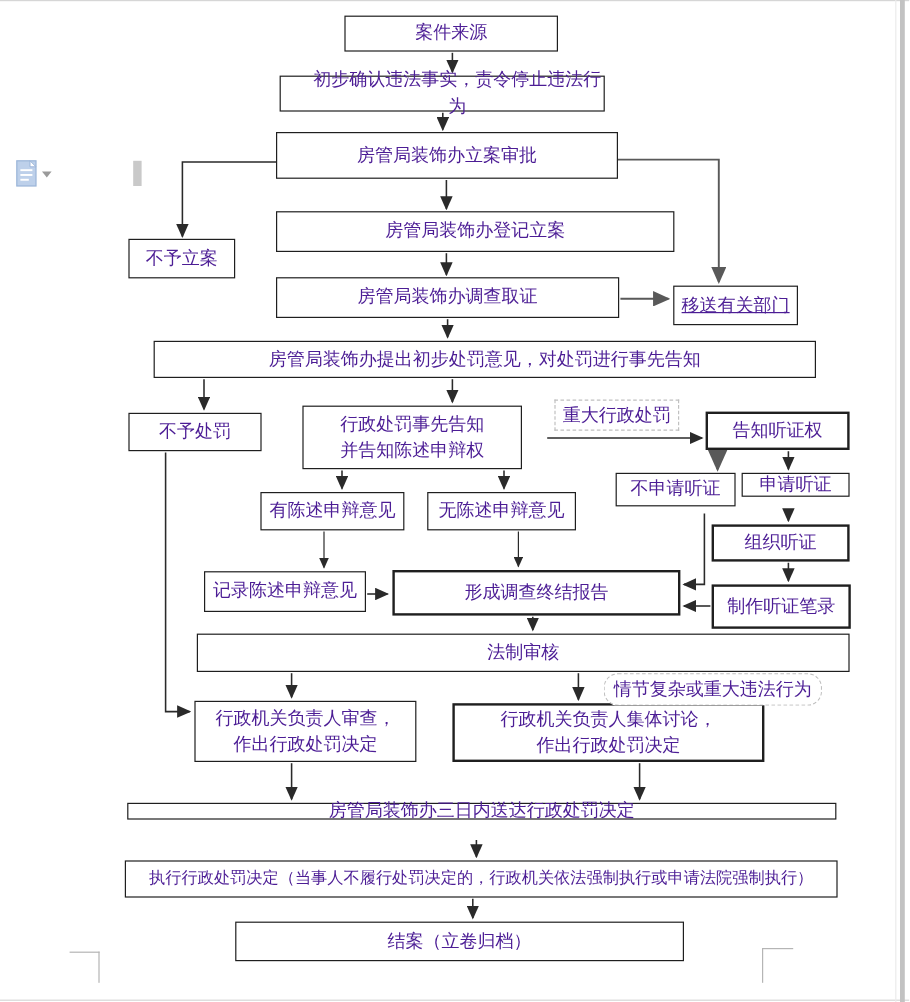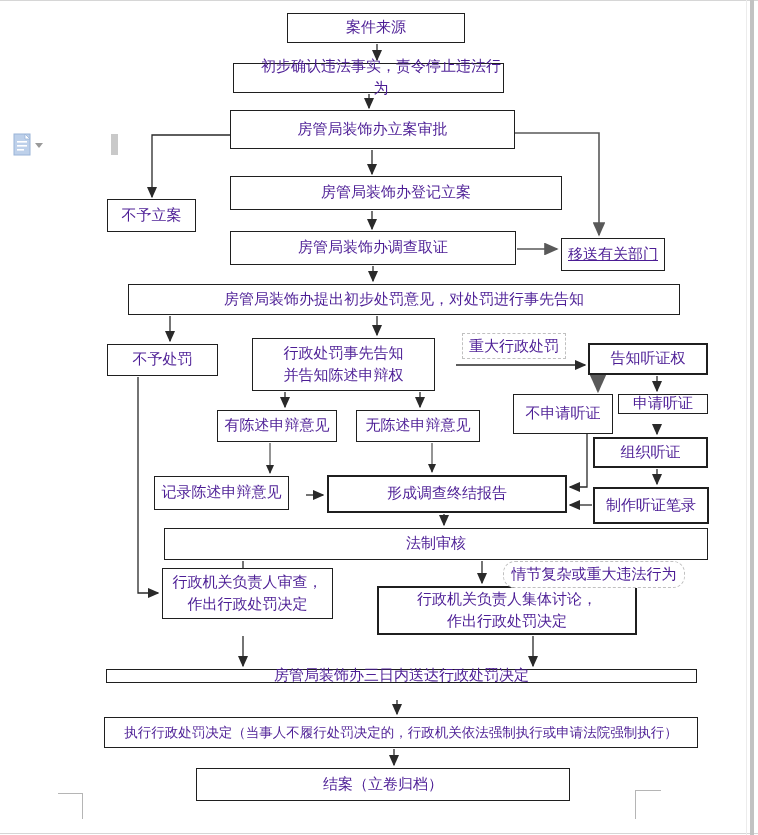--- a/index.html
+++ b/index.html
@@ -20,30 +20,30 @@
   [data-name="node-initial-confirm"]{left:233px;top:63px;width:271px;height:30px;padding-left:25px;}
   [data-name="node-case-approval"]{left:230px;top:110px;width:285px;height:39px;}
   [data-name="node-no-case"]{left:107px;top:199px;width:89px;height:33px;}
   [data-name="node-register-case"]{left:230px;top:176px;width:332px;height:34px;}
   [data-name="node-investigate"]{left:230px;top:231px;width:286px;height:34px;}
   [data-name="node-transfer"]{left:561px;top:238px;width:104px;height:33px;text-decoration:underline;}
   [data-name="node-preliminary-opinion"]{left:128px;top:284px;width:552px;height:31px;}
   [data-name="node-no-penalty"]{left:107px;top:344px;width:111px;height:32px;}
   [data-name="node-prior-notice"]{left:252px;top:338px;width:183px;height:53px;}
   [data-name="node-notify-hearing-right"]{left:588px;top:343px;width:120px;height:32px;}
-  [data-name="node-no-hearing-request"]{left:513px;top:394px;width:100px;height:40px;}
+  [data-name="node-no-hearing-request"]{left:513px;top:394px;width:100px;height:28px;}
   [data-name="node-hearing-request"]{left:618px;top:394px;width:90px;height:20px;}
   [data-name="node-organize-hearing"]{left:593px;top:437px;width:115px;height:31px;}
   [data-name="node-has-statement"]{left:217px;top:410px;width:120px;height:32px;}
   [data-name="node-no-statement"]{left:356px;top:410px;width:124px;height:32px;}
-  [data-name="node-record-statement"]{left:154px;top:476px;width:135px;height:34px;}
+  [data-name="node-record-statement"]{left:170px;top:476px;width:135px;height:34px;}
   [data-name="node-final-report"]{left:327px;top:475px;width:240px;height:38px;}
   [data-name="node-hearing-record"]{left:593px;top:487px;width:116px;height:37px;}
   [data-name="node-legal-review"]{left:164px;top:528px;width:544px;height:32px;}
-  [data-name="node-leader-review"]{left:162px;top:568px;width:171px;height:51px;}
+  [data-name="node-leader-review"]{left:162px;top:584px;width:185px;height:51px;}
   [data-name="node-collective-discussion"]{left:377px;top:586px;width:260px;height:49px;}
   [data-name="node-deliver-decision"]{left:106px;top:669px;width:591px;height:14px;}
   [data-name="node-execute-decision"]{left:104px;top:717px;width:594px;height:31px;font-size:13.5px;}
   [data-name="node-close-case"]{left:196px;top:768px;width:374px;height:33px;}
 
   
   .dlabel{position:absolute;box-sizing:border-box;background:#fff;border:1px dashed #c0c0c0;
           display:flex;align-items:center;justify-content:center;font-size:15px;z-index:4;}
   [data-name="label-major-penalty"]{left:462px;top:333px;width:104px;height:26px;}
   [data-name="label-complex-case"]{left:503px;top:561px;width:182px;height:27px;border-radius:12px;}

